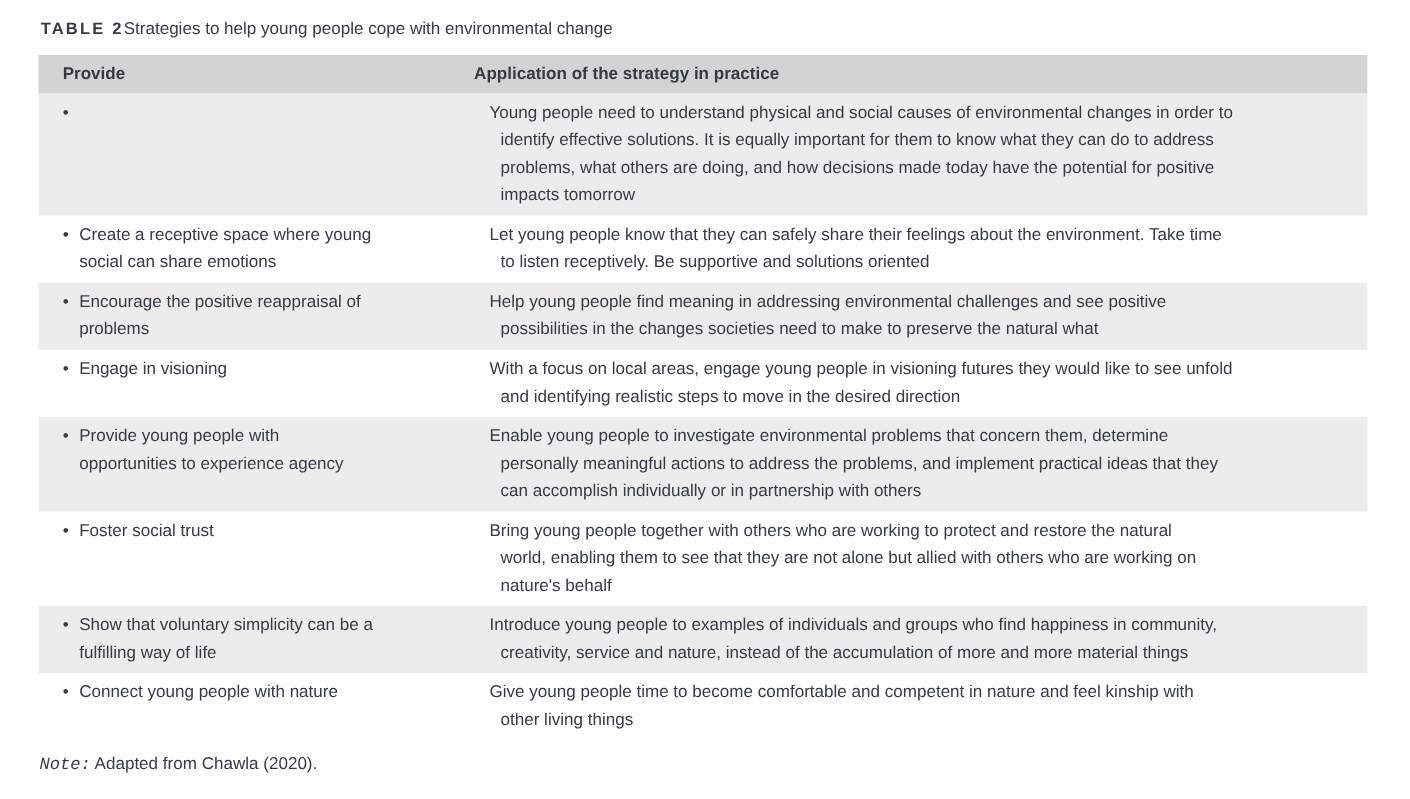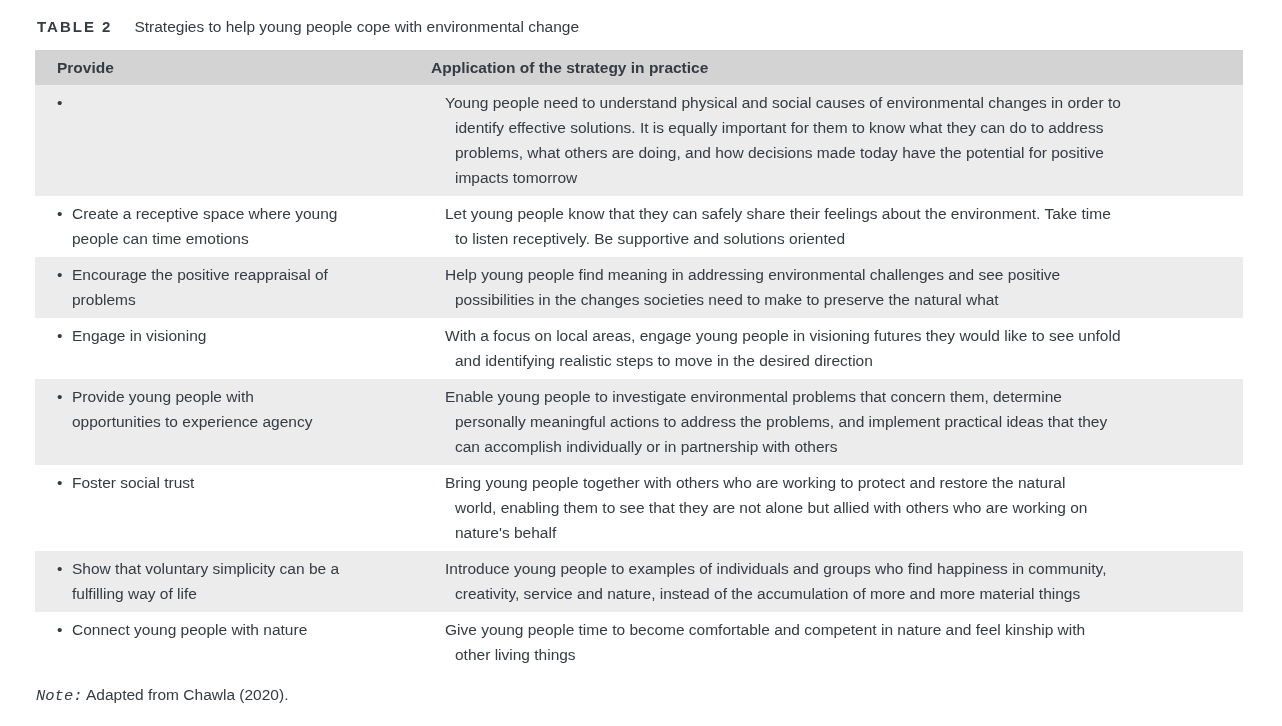--- a/index.html
+++ b/index.html
@@ -25,21 +25,20 @@
   }
   .caption-label {
     font-weight: 700;
     font-size: 15px;
     letter-spacing: 2px;
     color: var(--text, #343b43);
     white-space: nowrap;
   }
   .caption-title {
     font-size: 15.5px;
-    margin-left: 22px;
     color: var(--text, #343b43);
   }
   .ptable {
     width: 1208px;
   }
   .thead {
     display: flex;
     background: var(--header_bg, #d3d3d3);
     height: 35px;
     align-items: center;
@@ -126,21 +125,21 @@
 identify effective solutions. It is equally important for them to know what they can do to address
 problems, what others are doing, and how decisions made today have the potential for positive
 impacts tomorrow</div>
     </div>
 
     <div class="row">
       <div class="col1 cell">
         <div class="strategy-wrap">
           <span class="bullet">•</span>
           <span class="strategy-text">Create a receptive space where young
-people can time emotions</span>
+social can share emotions</span>
         </div>
       </div>
       <div class="col2 cell app">Let young people know that they can safely share their feelings about the environment. Take time
 to listen receptively. Be supportive and solutions oriented</div>
     </div>
 
     <div class="row">
       <div class="col1 cell">
         <div class="strategy-wrap">
           <span class="bullet">•</span>

